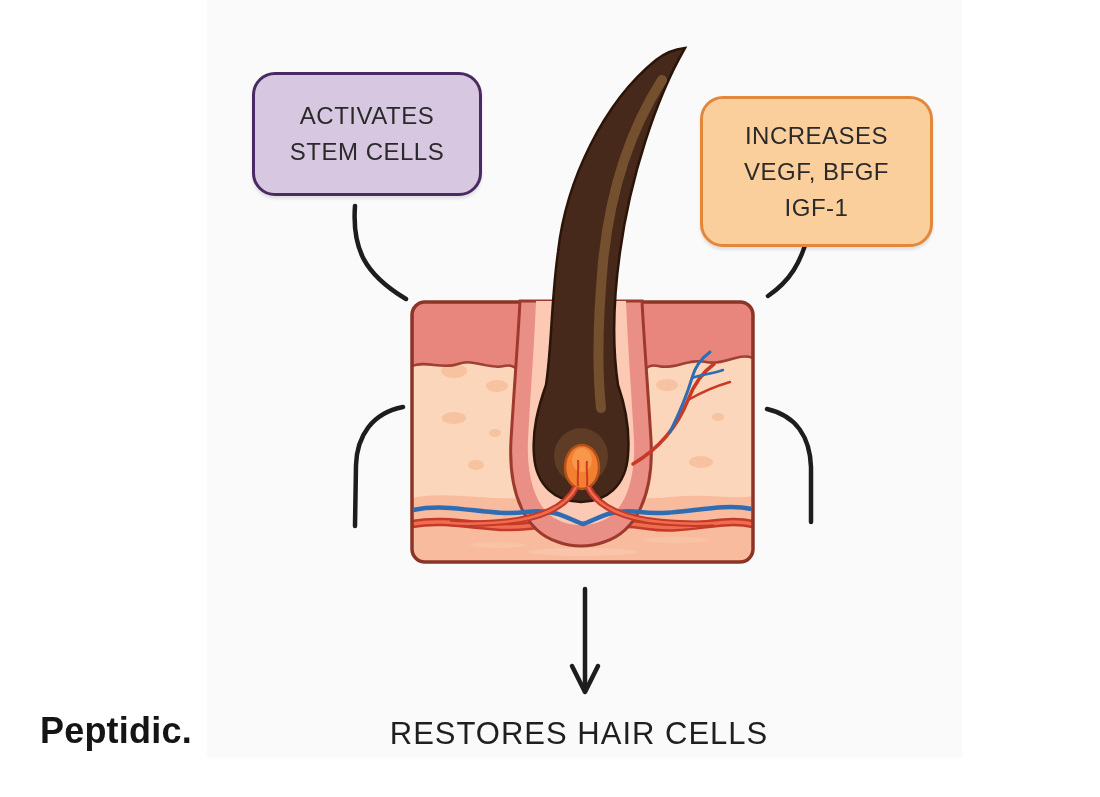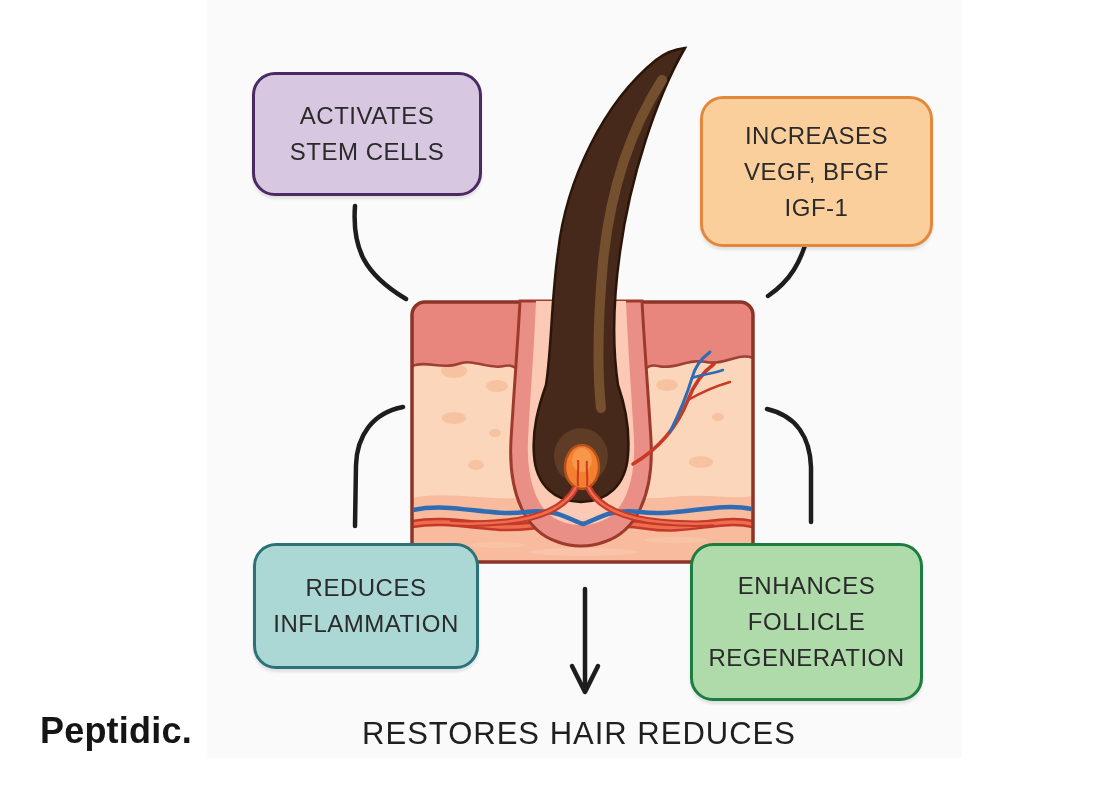--- a/index.html
+++ b/index.html
@@ -111,26 +111,17 @@
 
   <div class="pill pill-tl" style="background-color: rgb(216, 199, 225); border-color: rgb(74, 42, 99);">
     <span class="pill-label">ACTIVATES
 STEM CELLS</span>
   </div>
   <div class="pill pill-tr" style="background-color: rgb(251, 207, 156); border-color: rgb(226, 135, 59);">
     <span class="pill-label">INCREASES
 VEGF, BFGF
 IGF-1</span>
   </div>
-  <div class="pill pill-bl" style="background-color: rgb(171, 216, 213); border-color: rgb(42, 113, 121);">
-    <span class="pill-label">REDUCES
-INFLAMMATION</span>
-  </div>
-  <div class="pill pill-br" style="background-color: rgb(175, 219, 170); border-color: rgb(27, 125, 63);">
-    <span class="pill-label">ENHANCES
-FOLLICLE
-REGENERATION</span>
-  </div>
 
-  <div class="result-label">RESTORES HAIR REDUCES</div>
+  <div class="result-label">RESTORES HAIR CELLS</div>
   <div class="brand-logo">Peptidic.</div>
 
 </div>
 
 </body></html>

